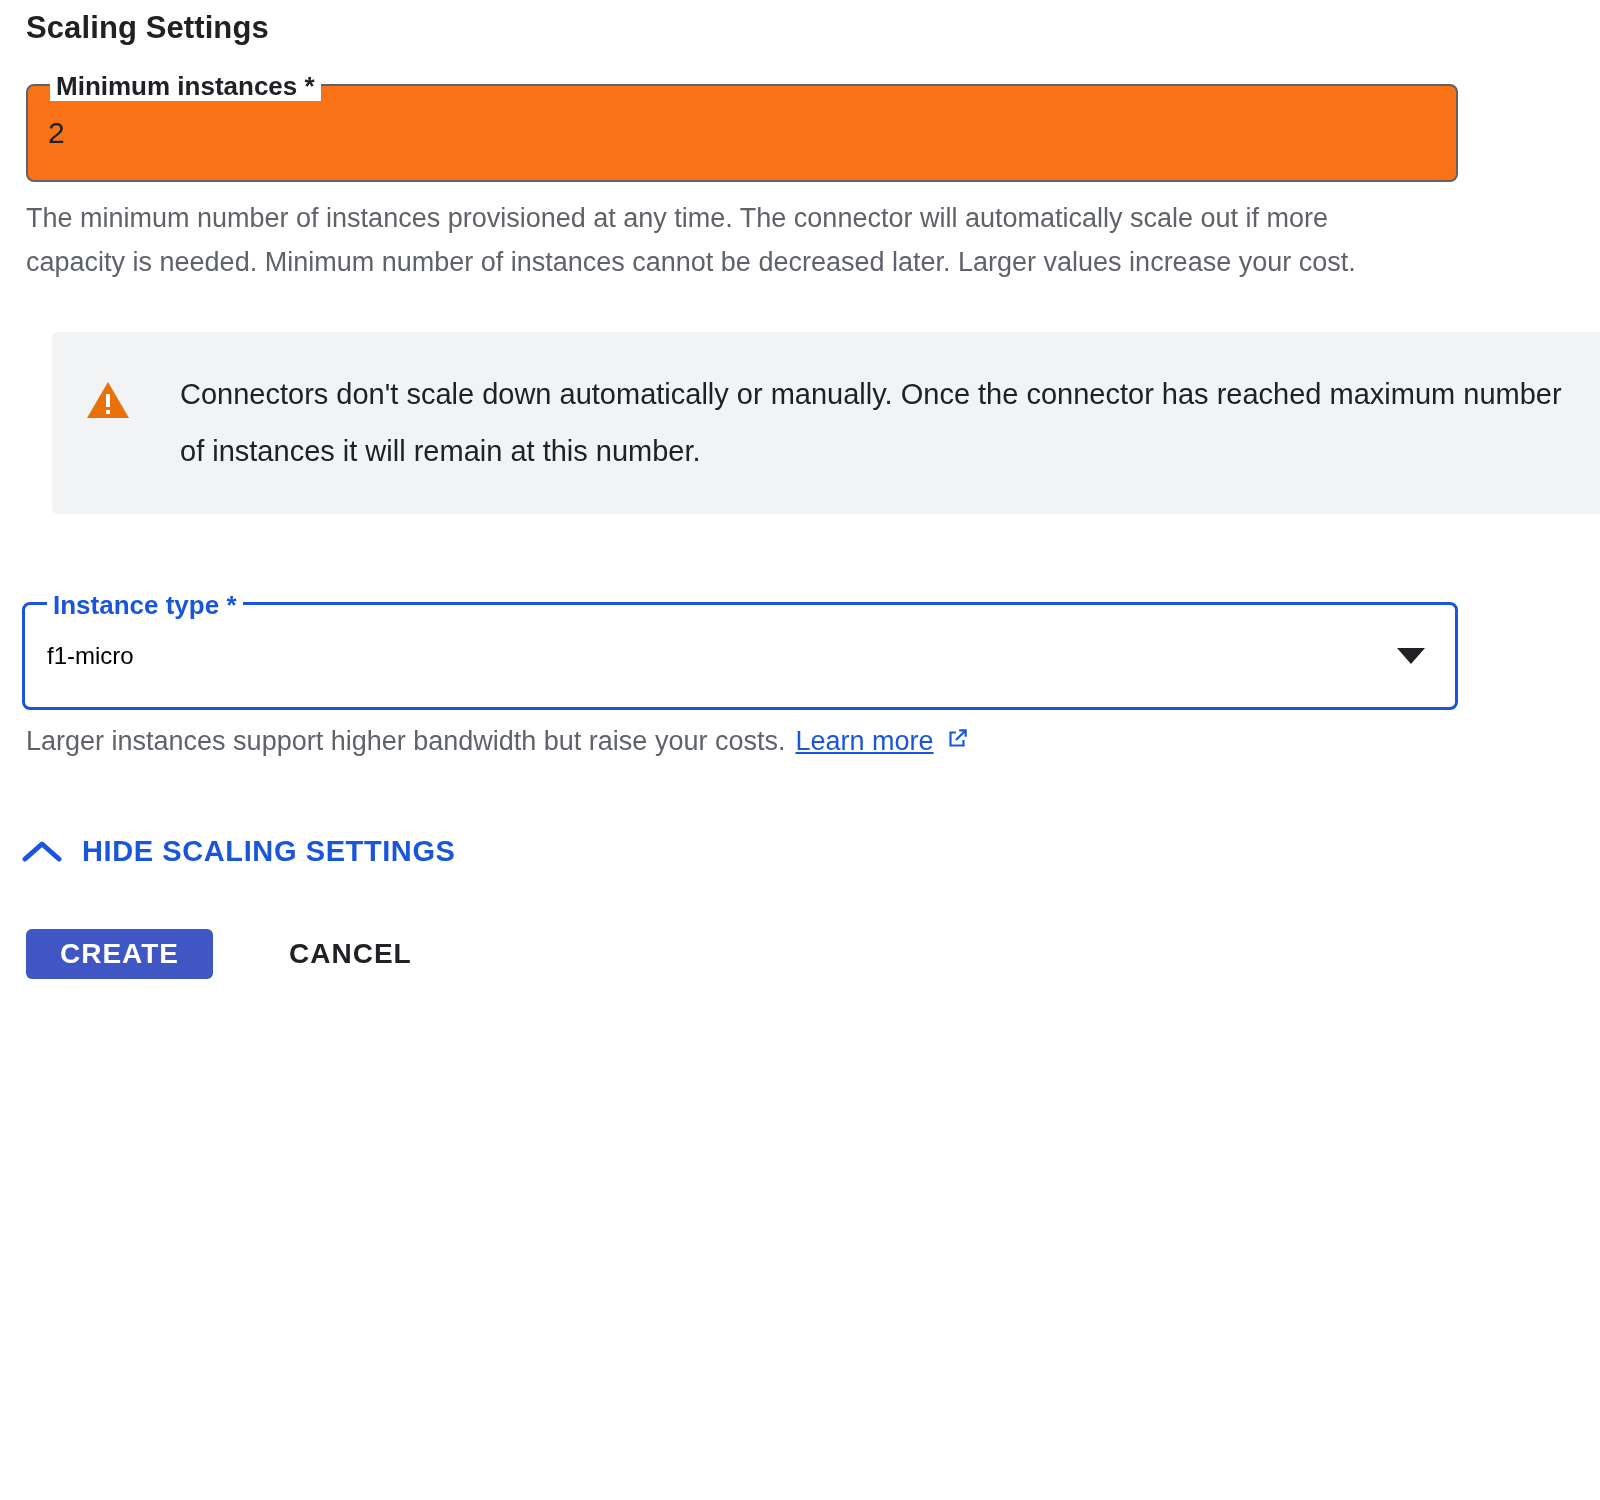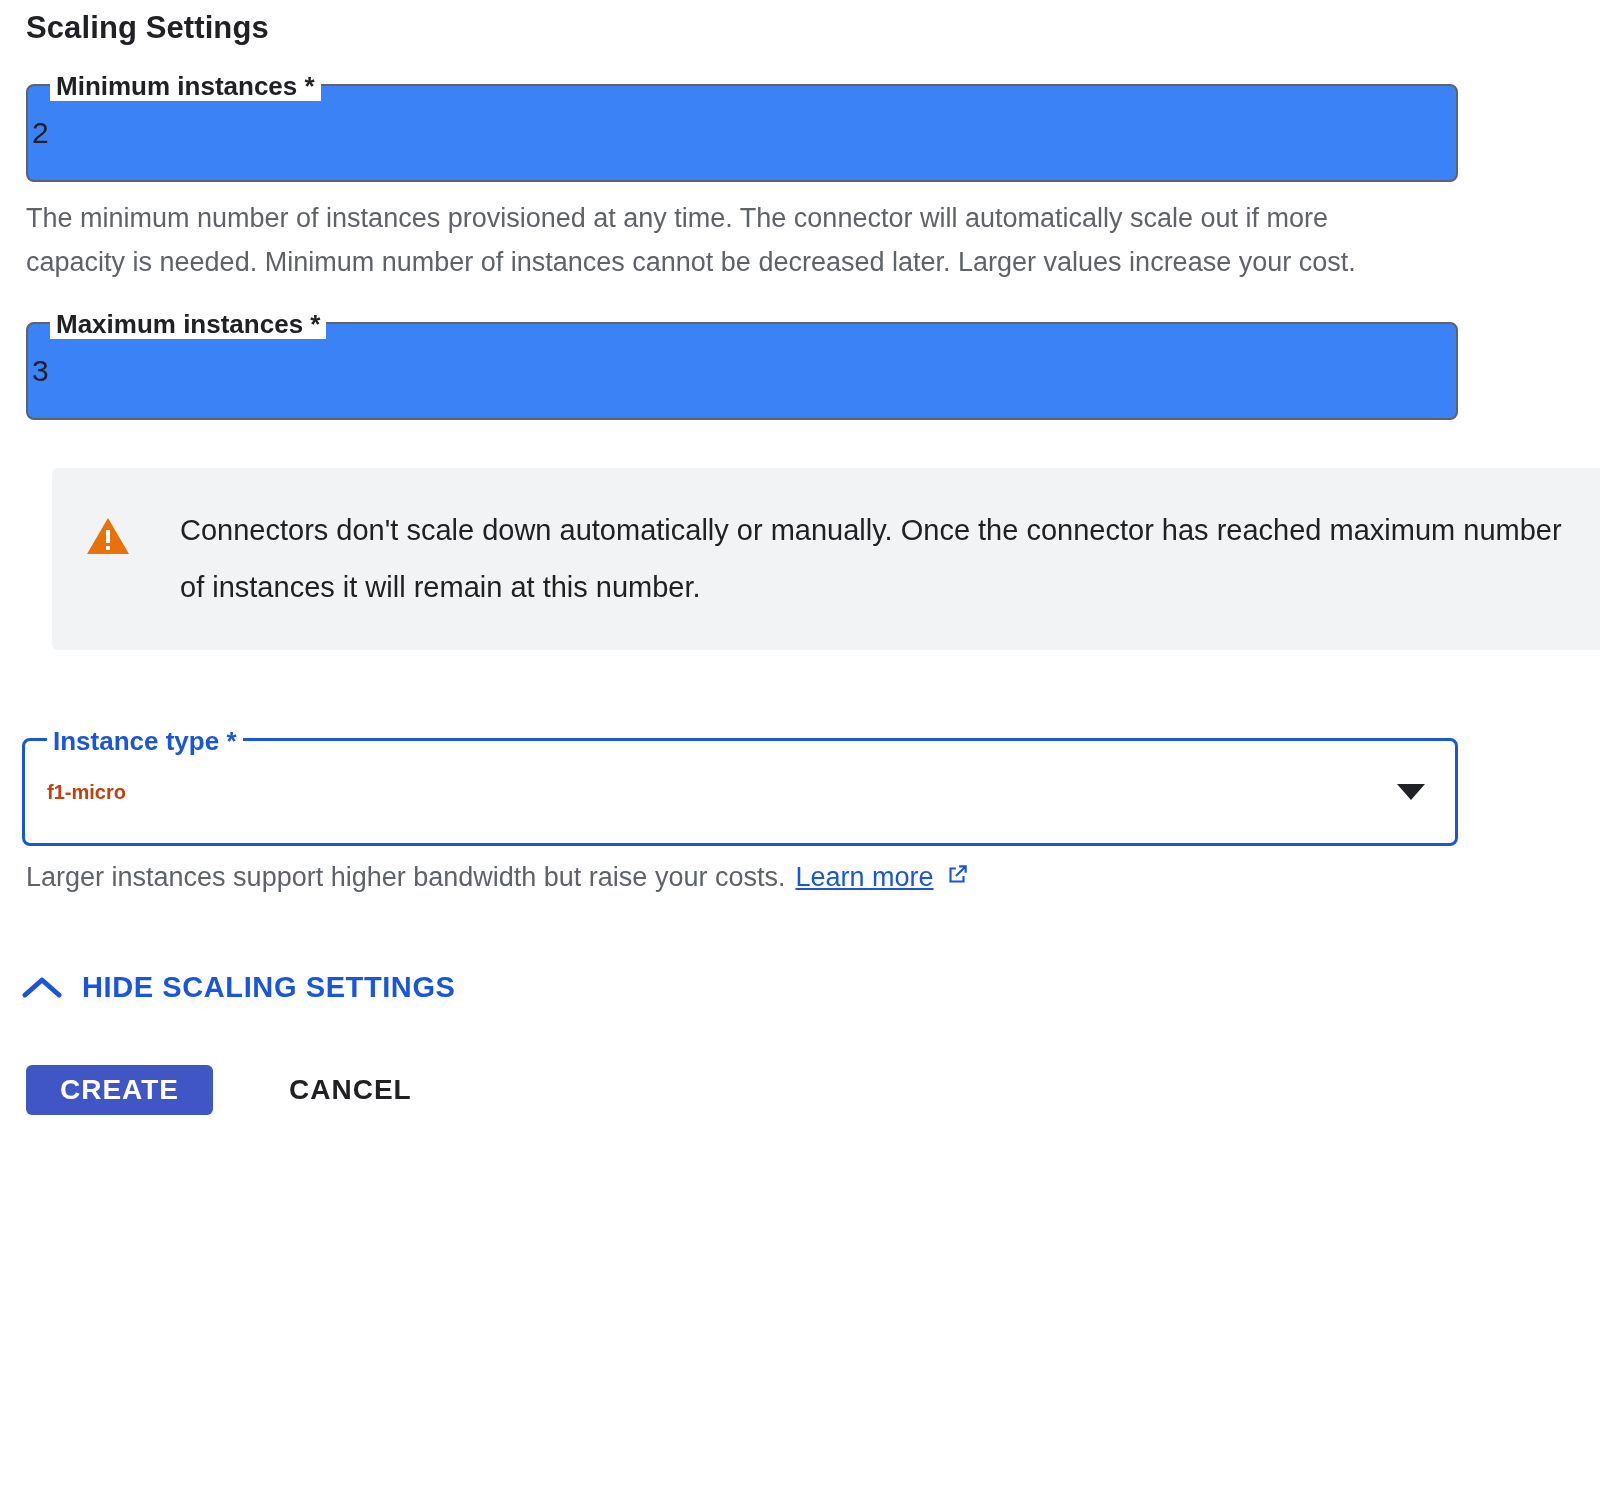--- a/index.html
+++ b/index.html
@@ -31,24 +31,24 @@
   .field-wrap {
     position: relative;
     margin: 38px 0 0 26px;
     width: 1432px;
   }
   .field-box {
     position: relative;
     height: 98px;
     border: 2px solid #5f6368;
     border-radius: 8px;
-    background: #3b82f6;
-    display: flex;
-    align-items: center;
-    padding: 0 4px;
+    background: #f97316;
+    display: flex;
+    align-items: center;
+    padding: 0 20px;
   }
   .field-legend {
     position: absolute;
     top: -15px;
     left: 22px;
     background: #fff;
     padding: 0 6px;
     font-size: 26px;
     font-weight: 700;
     color: #202124;
@@ -106,23 +106,22 @@
     position: relative;
     height: 108px;
     border: 3px solid #1a56db;
     border-radius: 8px;
     background: #fff;
     display: flex;
     align-items: center;
     padding: 0 22px;
   }
   .select-value {
-    font-size: 20px;
-    color: #c2410c;
-    font-weight: bold;
+    font-size: 24px;
+    color: #000000;
   }
   .caret {
     position: absolute;
     right: 30px;
     top: 50%;
     transform: translateY(-50%);
     width: 0;
     height: 0;
     border-left: 14px solid transparent;
     border-right: 14px solid transparent;
@@ -207,26 +206,20 @@
   <div class="section-title">Scaling Settings</div>
 
   <div class="field-wrap">
     <div class="field-box">
       <span class="field-legend">Minimum instances *</span>
       <span class="field-value">2</span>
     </div>
   </div>
   <div class="field-help">The minimum number of instances provisioned at any time. The connector will automatically scale out if more capacity is needed. Minimum number of instances cannot be decreased later. Larger values increase your cost.</div>
 
-  <div class="field-wrap">
-    <div class="field-box">
-      <span class="field-legend">Maximum instances *</span>
-      <span class="field-value">3</span>
-    </div>
-  </div>
 
   <div class="warning">
     <div class="warn-icon">
       <svg width="44" height="40" viewBox="0 0 44 40" aria-hidden="true">
         <path d="M22 2 L43 38 L1 38 Z" fill="#e8710a"></path>
         <rect x="20" y="14" width="4" height="13" fill="#ffffff"></rect>
         <rect x="20" y="30" width="4" height="4" fill="#ffffff"></rect>
       </svg>
     </div>
     <div class="warn-text">Connectors don't scale down automatically or manually. Once the connector has reached maximum number of instances it will remain at this number.</div>

